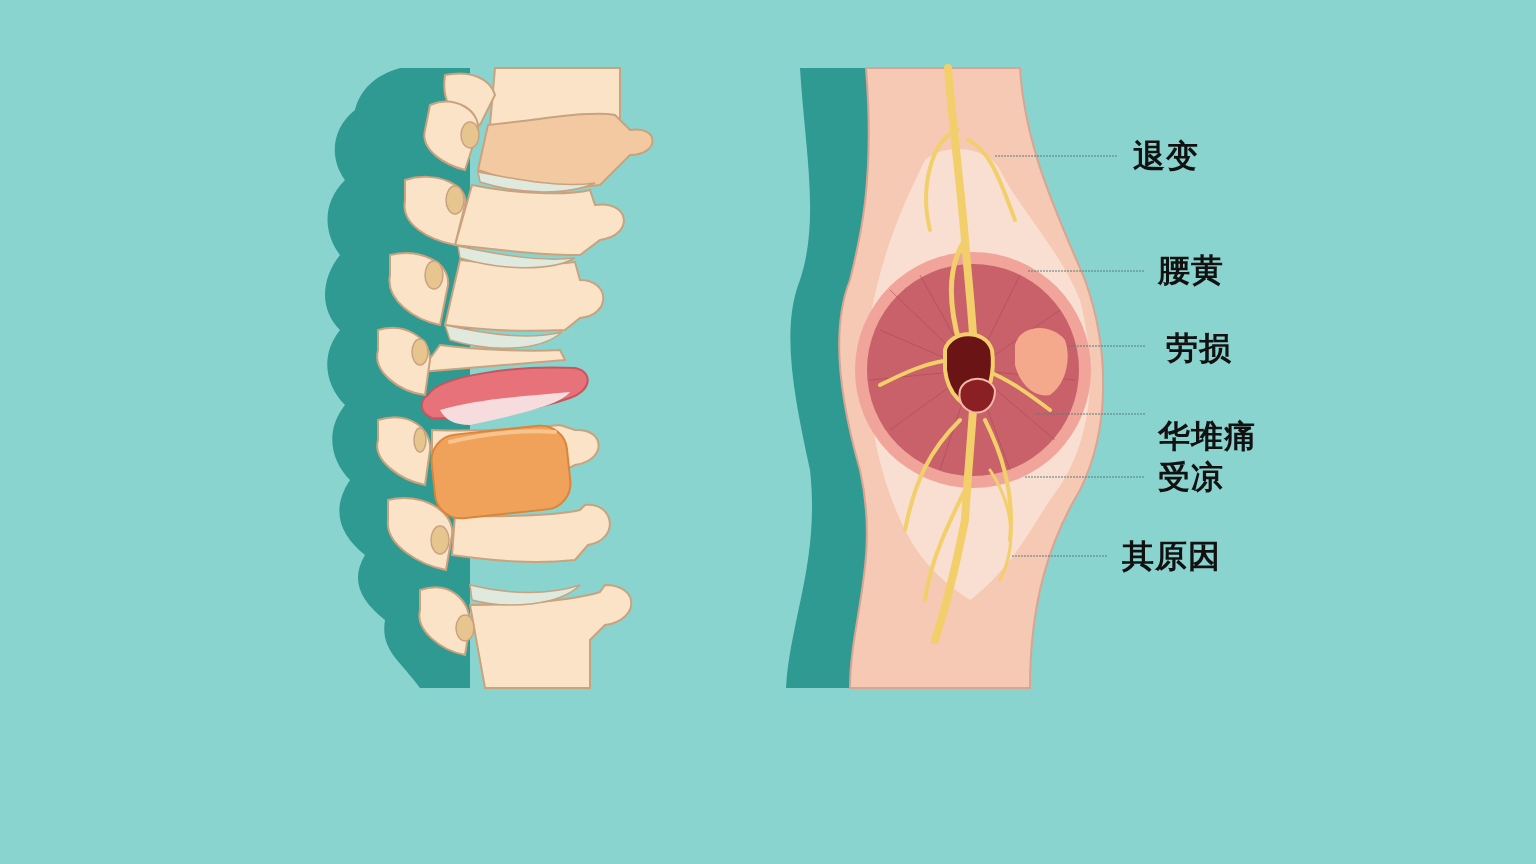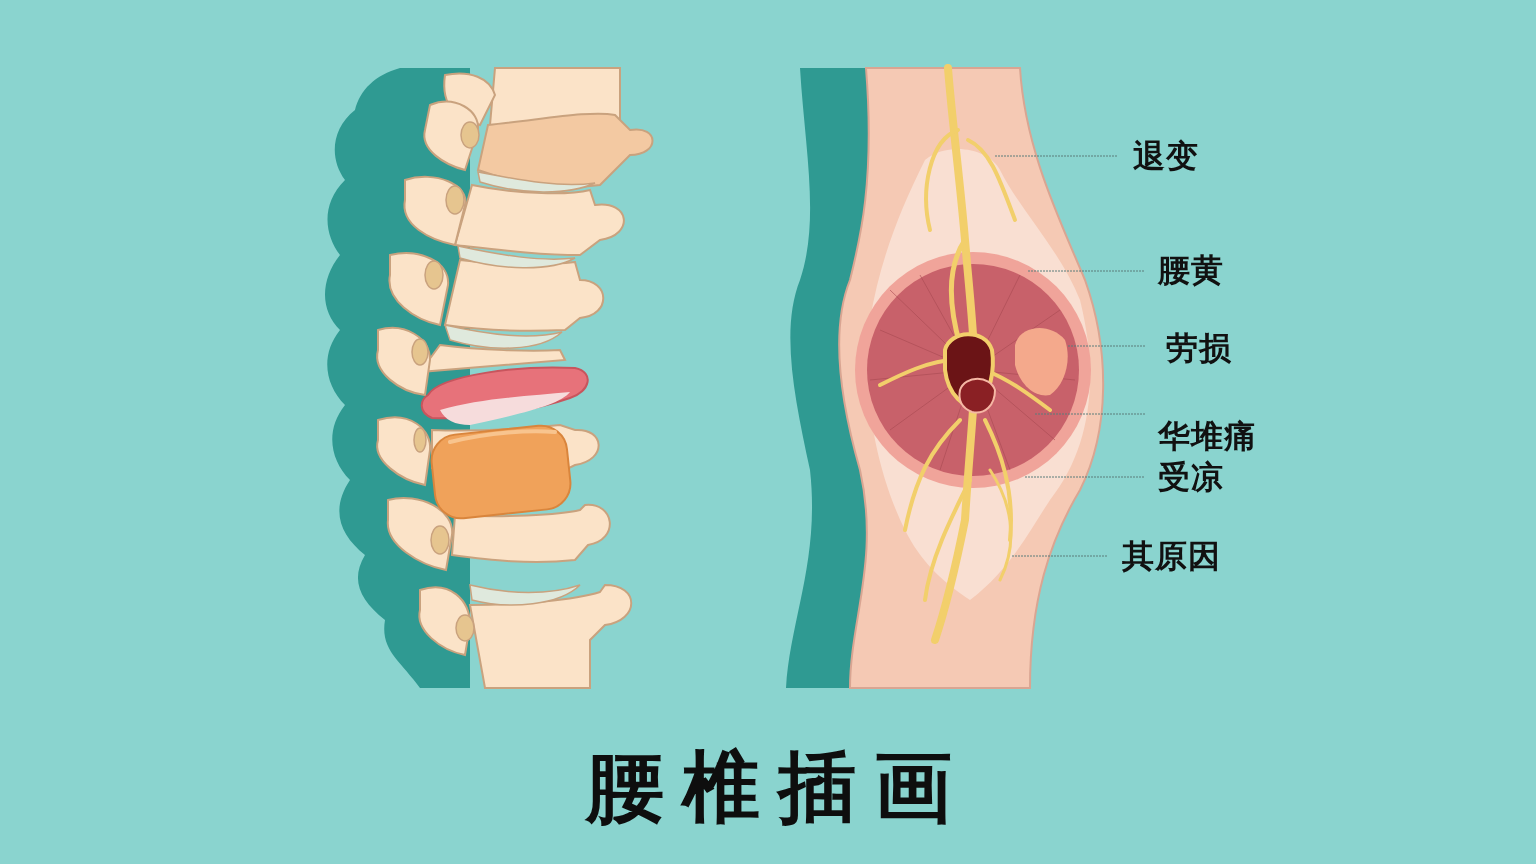--- a/index.html
+++ b/index.html
@@ -146,14 +146,13 @@
     </g>
   </svg>
 
   <div class="label" style="left:1133px;top:140px;">退变</div>
   <div class="label" style="left:1158px;top:254px;">腰黄</div>
   <div class="label" style="left:1158px;top:332px;margin-left:8px;">劳损</div>
   <div class="label" style="left:1158px;top:396px;margin-top:24px;">华堆痛</div>
   <div class="label" style="left:1158px;top:461px;">受凉</div>
   <div class="label" style="left:1122px;top:540px;text-align:center;">其原因</div>
 
-  <div class="title">腰椎插画</div>
 </div>
 
 </body></html>

